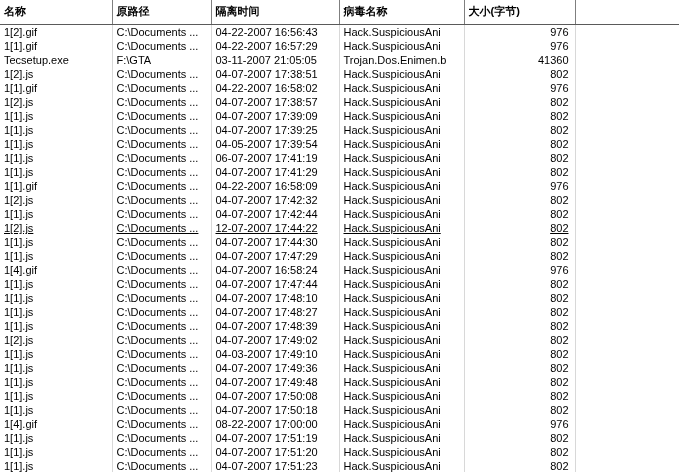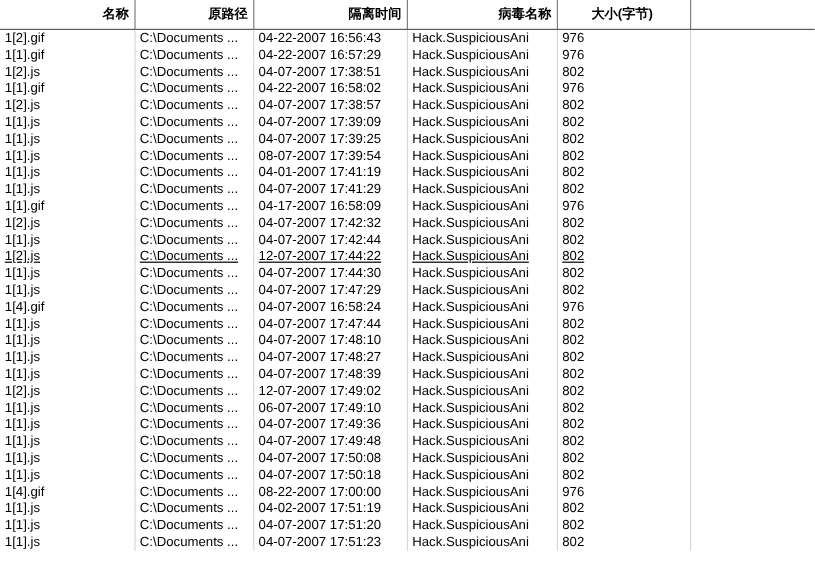--- a/index.html
+++ b/index.html
@@ -26,41 +26,41 @@
   .quarantine-table col.c-virus  { width: 125px; }
   .quarantine-table col.c-size   { width: 111px; }
   .quarantine-table col.c-tail   { width: 104px; }
 
   thead th {
     background: #ffffff;
     border-right: 1px solid #7f7f7f;
     border-bottom: 1px solid #5a5a5a;
     font-weight: bold;
     font-size: 11px;
-    text-align: right;
+    text-align: left;
     padding: 3px 4px 4px 4px;
     height: 17px;
     vertical-align: middle;
     white-space: nowrap;
     overflow: hidden;
   }
-  thead th.num { text-align: center; padding-right: 6px; margin-left: 28px; }
+  thead th.num { text-align: left; padding-right: 6px; margin-left: 28px; }
   thead th.last { border-right: none; }
 
   tbody td {
     border-right: 1px solid #d8d8d8;
     padding: 0 4px;
     height: 14px;
     line-height: 14px;
     font-size: 11px;
     white-space: nowrap;
     overflow: hidden;
     vertical-align: middle;
   }
-  tbody td.num { padding-right: 6px; }
+  tbody td.num { text-align: right; padding-right: 6px; }
   tbody td.tail { border-right: none; }
 
   tbody tr.selected td {
     text-decoration: underline;
   }
 </style>
 </head>
 <body>
 
 <table class="quarantine-table">
@@ -93,20 +93,28 @@
       </tr>
       <tr>
         <td>1[1].gif</td>
         <td>C:\Documents ...</td>
         <td>04-22-2007 16:57:29</td>
         <td>Hack.SuspiciousAni</td>
         <td class="num">976</td>
         <td class=" tail"></td>
       </tr>
       <tr>
+        <td>Tecsetup.exe</td>
+        <td>F:\GTA</td>
+        <td>03-11-2007 21:05:05</td>
+        <td>Trojan.Dos.Enimen.b</td>
+        <td class="num">41360</td>
+        <td class=" tail"></td>
+      </tr>
+      <tr>
         <td>1[2].js</td>
         <td>C:\Documents ...</td>
         <td>04-07-2007 17:38:51</td>
         <td>Hack.SuspiciousAni</td>
         <td class="num">802</td>
         <td class=" tail"></td>
       </tr>
       <tr>
         <td>1[1].gif</td>
         <td>C:\Documents ...</td>
@@ -135,45 +143,45 @@
         <td>1[1].js</td>
         <td>C:\Documents ...</td>
         <td>04-07-2007 17:39:25</td>
         <td>Hack.SuspiciousAni</td>
         <td class="num">802</td>
         <td class=" tail"></td>
       </tr>
       <tr>
         <td>1[1].js</td>
         <td>C:\Documents ...</td>
-        <td>08-07-2007 17:39:54</td>
-        <td>Hack.SuspiciousAni</td>
-        <td class="num">802</td>
-        <td class=" tail"></td>
-      </tr>
-      <tr>
-        <td>1[1].js</td>
-        <td>C:\Documents ...</td>
-        <td>04-01-2007 17:41:19</td>
+        <td>04-05-2007 17:39:54</td>
+        <td>Hack.SuspiciousAni</td>
+        <td class="num">802</td>
+        <td class=" tail"></td>
+      </tr>
+      <tr>
+        <td>1[1].js</td>
+        <td>C:\Documents ...</td>
+        <td>06-07-2007 17:41:19</td>
         <td>Hack.SuspiciousAni</td>
         <td class="num">802</td>
         <td class=" tail"></td>
       </tr>
       <tr>
         <td>1[1].js</td>
         <td>C:\Documents ...</td>
         <td>04-07-2007 17:41:29</td>
         <td>Hack.SuspiciousAni</td>
         <td class="num">802</td>
         <td class=" tail"></td>
       </tr>
       <tr>
         <td>1[1].gif</td>
         <td>C:\Documents ...</td>
-        <td>04-17-2007 16:58:09</td>
+        <td>04-22-2007 16:58:09</td>
         <td>Hack.SuspiciousAni</td>
         <td class="num">976</td>
         <td class=" tail"></td>
       </tr>
       <tr>
         <td>1[2].js</td>
         <td>C:\Documents ...</td>
         <td>04-07-2007 17:42:32</td>
         <td>Hack.SuspiciousAni</td>
         <td class="num">802</td>
@@ -247,29 +255,29 @@
         <td>1[1].js</td>
         <td>C:\Documents ...</td>
         <td>04-07-2007 17:48:39</td>
         <td>Hack.SuspiciousAni</td>
         <td class="num">802</td>
         <td class=" tail"></td>
       </tr>
       <tr>
         <td>1[2].js</td>
         <td>C:\Documents ...</td>
-        <td>12-07-2007 17:49:02</td>
-        <td>Hack.SuspiciousAni</td>
-        <td class="num">802</td>
-        <td class=" tail"></td>
-      </tr>
-      <tr>
-        <td>1[1].js</td>
-        <td>C:\Documents ...</td>
-        <td>06-07-2007 17:49:10</td>
+        <td>04-07-2007 17:49:02</td>
+        <td>Hack.SuspiciousAni</td>
+        <td class="num">802</td>
+        <td class=" tail"></td>
+      </tr>
+      <tr>
+        <td>1[1].js</td>
+        <td>C:\Documents ...</td>
+        <td>04-03-2007 17:49:10</td>
         <td>Hack.SuspiciousAni</td>
         <td class="num">802</td>
         <td class=" tail"></td>
       </tr>
       <tr>
         <td>1[1].js</td>
         <td>C:\Documents ...</td>
         <td>04-07-2007 17:49:36</td>
         <td>Hack.SuspiciousAni</td>
         <td class="num">802</td>
@@ -303,21 +311,21 @@
         <td>1[4].gif</td>
         <td>C:\Documents ...</td>
         <td>08-22-2007 17:00:00</td>
         <td>Hack.SuspiciousAni</td>
         <td class="num">976</td>
         <td class=" tail"></td>
       </tr>
       <tr>
         <td>1[1].js</td>
         <td>C:\Documents ...</td>
-        <td>04-02-2007 17:51:19</td>
+        <td>04-07-2007 17:51:19</td>
         <td>Hack.SuspiciousAni</td>
         <td class="num">802</td>
         <td class=" tail"></td>
       </tr>
       <tr>
         <td>1[1].js</td>
         <td>C:\Documents ...</td>
         <td>04-07-2007 17:51:20</td>
         <td>Hack.SuspiciousAni</td>
         <td class="num">802</td>

